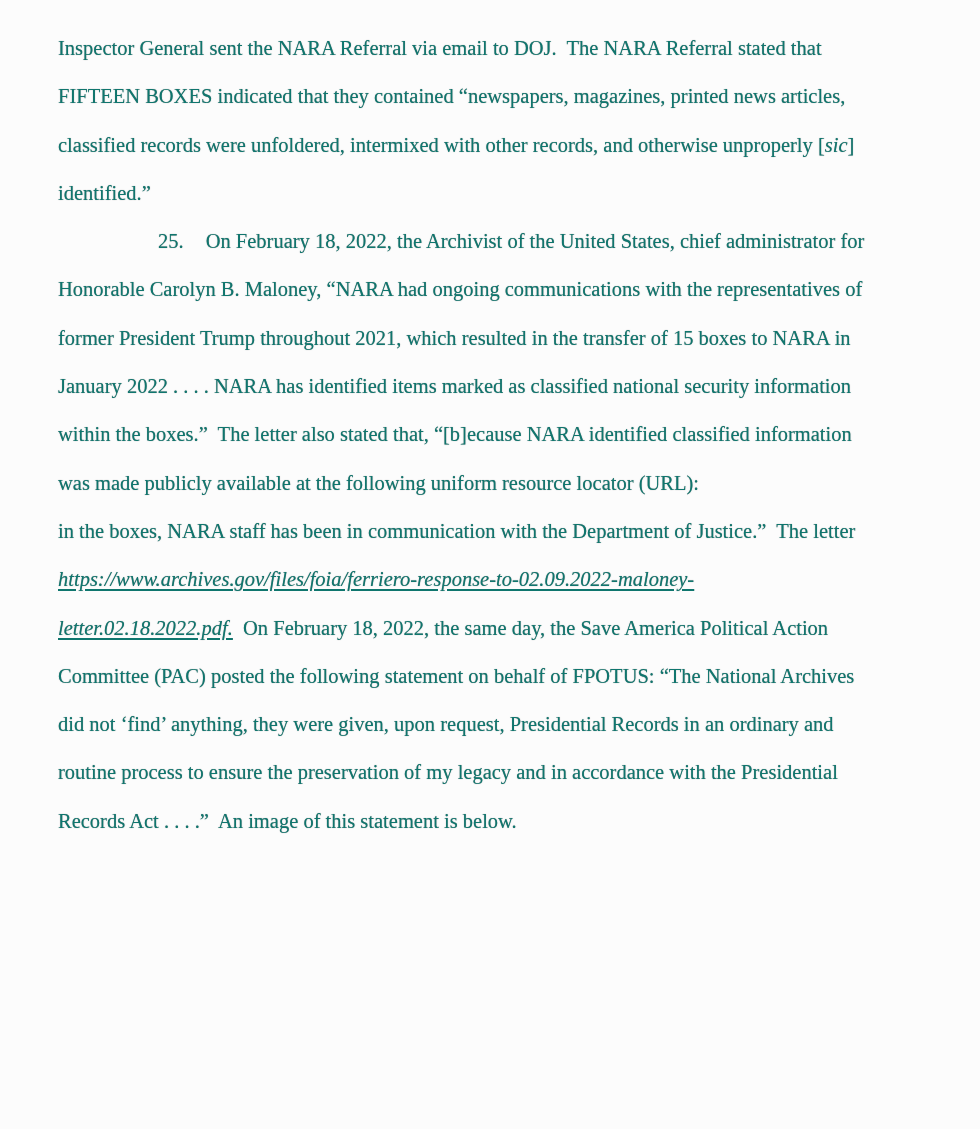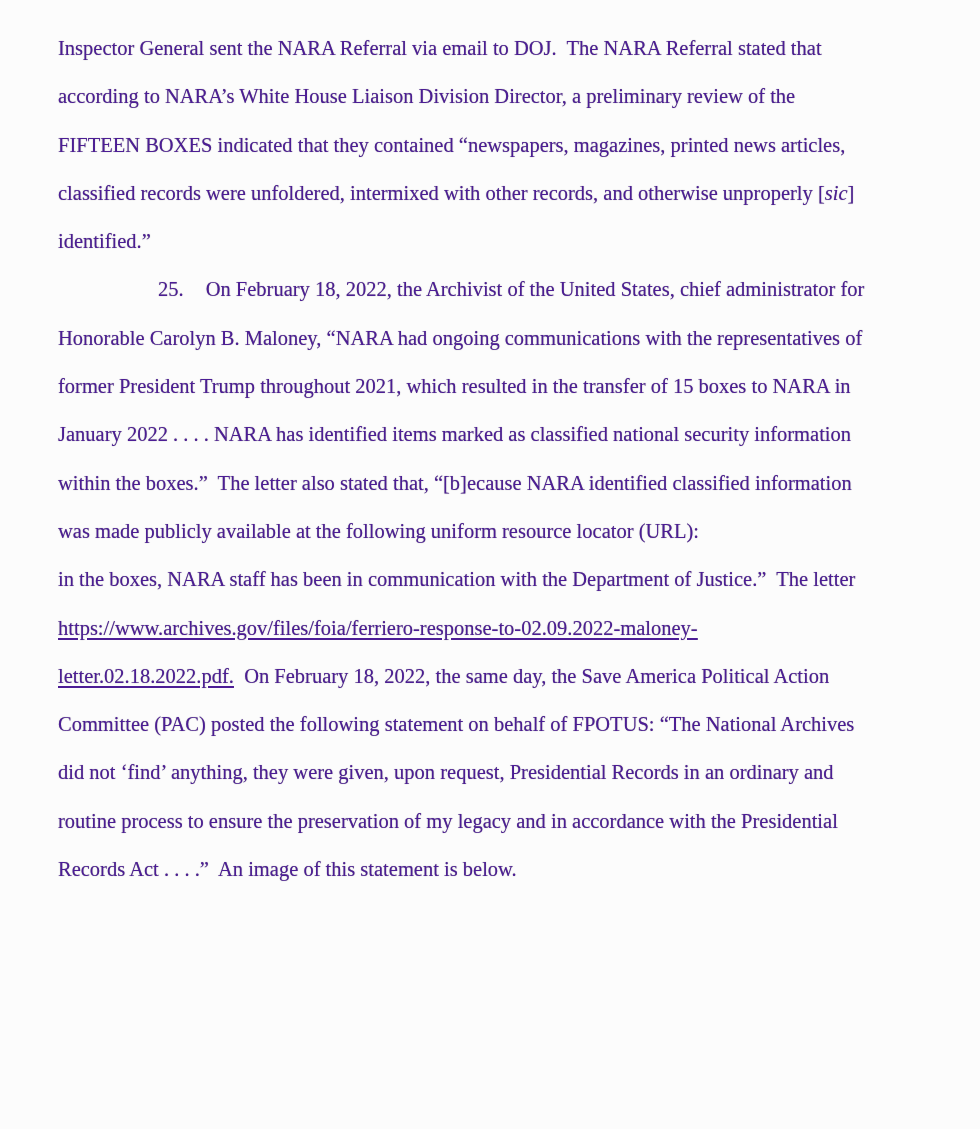--- a/index.html
+++ b/index.html
@@ -10,53 +10,53 @@
   .page {
     position: relative;
     width: 980px;
     height: 1129px;
     box-sizing: border-box;
     background: #fcfcfc;
     padding: 24px 50px 0 58px;
     overflow: hidden;
     font-family: "Liberation Serif", "DejaVu Serif", serif;
     font-size: 20.5px;
-    color: #4c1d95;
+    color: #0f766e;
   }
   .line {
     margin: 0;
     line-height: 48.3px;
     white-space: pre;
     text-shadow: 0 0 0.9px rgba(43,43,43,0.55);
     filter: blur(0.2px);
   }
   .para-num {
     display: inline-block;
     margin-left: 100px;
   }
   .para-gap {
     display: inline-block;
     width: 22px;
   }
   .url {
     text-decoration: underline;
     text-underline-offset: 3px;
     color: inherit;
+    font-style: italic;
   }
   .it {
     font-style: italic;
     text-align: center;
   }
 </style>
 </head>
 <body>
 
 <div class="page">
   <p class="line"><span>Inspector General sent the NARA Referral via email to DOJ.  The NARA Referral stated that</span></p>
-  <p class="line"><span>according to NARA’s White House Liaison Division Director, a preliminary review of the</span></p>
   <p class="line"><span>FIFTEEN BOXES indicated that they contained “newspapers, magazines, printed news articles,</span></p>
   <p class="line"><span>classified records were unfoldered, intermixed with other records, and otherwise unproperly [</span><span class="it">sic</span><span>]</span></p>
   <p class="line"><span>identified.”</span></p>
   <p class="line"><span class="para-num">25.</span><span class="para-gap"></span><span>On February 18, 2022, the Archivist of the United States, chief administrator for</span></p>
   <p class="line"><span>Honorable Carolyn B. Maloney, “NARA had ongoing communications with the representatives of</span></p>
   <p class="line"><span>former President Trump throughout 2021, which resulted in the transfer of 15 boxes to NARA in</span></p>
   <p class="line"><span>January 2022 . . . . NARA has identified items marked as classified national security information</span></p>
   <p class="line"><span>within the boxes.”  The letter also stated that, “[b]ecause NARA identified classified information</span></p>
   <p class="line"><span>was made publicly available at the following uniform resource locator (URL):</span></p>
   <p class="line"><span>in the boxes, NARA staff has been in communication with the Department of Justice.”  The letter</span></p>

